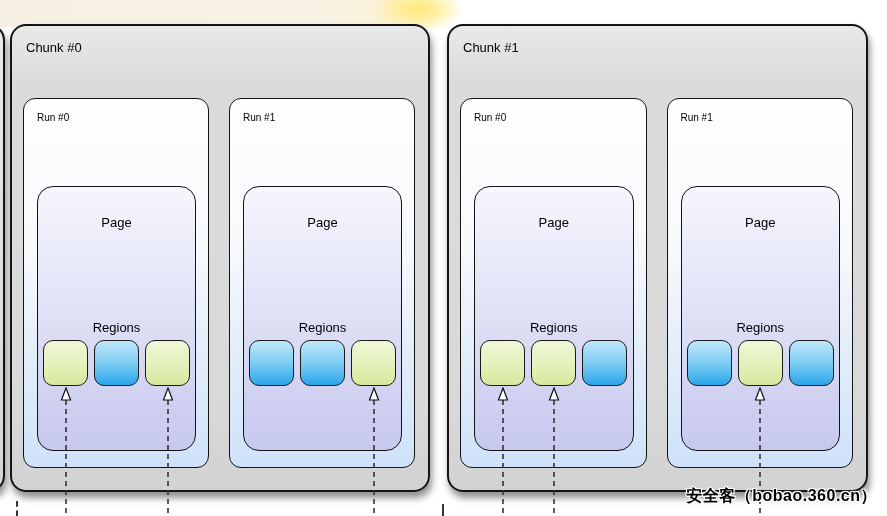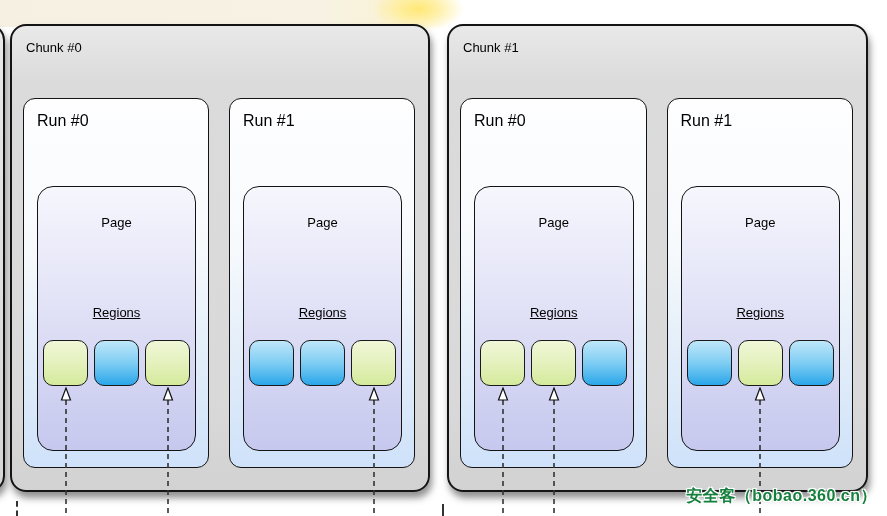--- a/index.html
+++ b/index.html
@@ -40,31 +40,31 @@
     box-shadow:2px 6px 7px rgba(55,55,55,.55);
     overflow:hidden;
   }
   
   .run{
     position:relative; flex:1; box-sizing:border-box;
     border:1.5px solid #141414; border-radius:12px;
     background:linear-gradient(180deg,#fefeff 0%,#f7fafd 40%,#e2edf9 70%,#cfe2fa 100%);
   }
   .run-label{
-    position:absolute; left:13px; top:13px; font-size:16px;
+    position:absolute; left:13px; top:13px; font-size:10px;
   }
   
   .page{
     position:absolute; left:13px; right:12px; top:87px; bottom:16px;
     box-sizing:border-box; border:1.5px solid #141414; border-radius:16px;
     background:linear-gradient(180deg,#f6f6fd 0%,#e0e1f6 48%,#c6c8ee 100%);
     display:flex; flex-direction:column; align-items:center;
   }
   .page-label{margin-top:28px; font-size:13px;}
-  .regions-label{margin-top:auto; margin-bottom:20px; font-size:13px;text-decoration:underline;}
+  .regions-label{margin-top:auto; margin-bottom:5px; font-size:13px;}
   .region-row{display:flex; gap:6px; margin-bottom:64px;}
   .region{
     width:45px; height:46px; box-sizing:border-box;
     border:1.5px solid #1a1a1a; border-radius:10px;
   }
   .region[data-color="green"]{
     background:linear-gradient(180deg,#f0f7d8 0%,#e4f1bd 50%,#d5ea9c 100%);
   }
   .region[data-color="blue"]{
     background:linear-gradient(180deg,#bfe7fa 0%,#7fcdf3 50%,#2aa6ea 100%);
@@ -74,21 +74,21 @@
   .arrow svg{display:block;}
   .a1{left:60px;} .a2{left:162px;} .a3{left:368px;}
   .a4{left:497px;} .a5{left:548px;} .a6{left:754px;}
   
   .stub{position:absolute; width:0; border-left:2px dashed #333; z-index:5;}
   .stub-1{left:16px; top:501px; height:15px;}
   .stub-2{left:442px; top:504px; height:12px;}
   
   .watermark{
     position:absolute; right:10px; bottom:9px;
-    font-size:16px; font-weight:bold; letter-spacing:0.5px; color:#15803d;
+    font-size:16px; font-weight:bold; letter-spacing:0.5px; color:#000000;
     text-shadow:-1px -1px 0 #fff,1px -1px 0 #fff,-1px 1px 0 #fff,1px 1px 0 #fff,0 0 3px #fff;
     z-index:10;
   }
 </style>
 </head>
 <body>
 
 <div id="canvas">
 
   <div class="cream-strip"></div>

